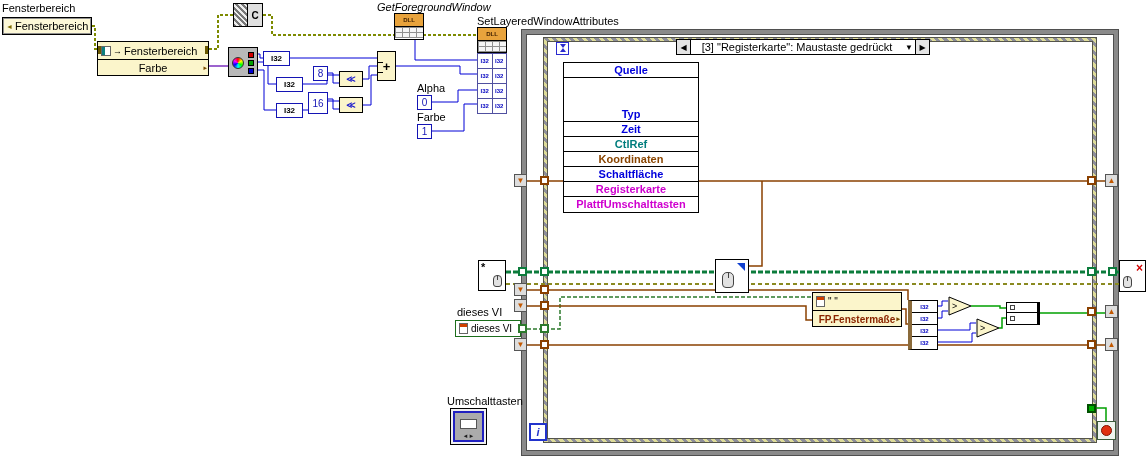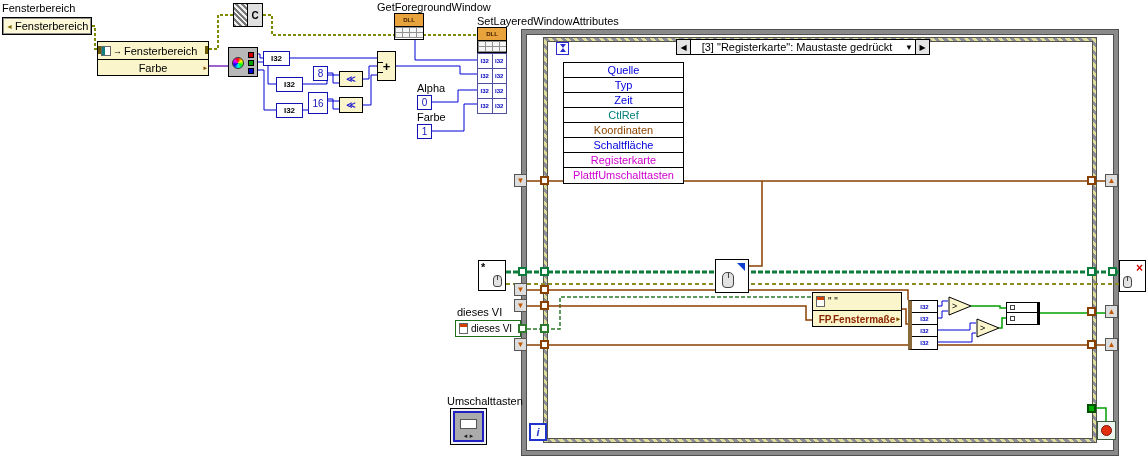--- a/index.html
+++ b/index.html
@@ -34,21 +34,21 @@
   
   .selector { position:absolute; left:676px; top:39px; width:254px; height:16px; border:1px solid #000;
     background:#fff; display:flex; align-items:stretch; z-index:6; font-size:11px; }
   .sel-btn { width:14px; background:#e4e4e4; border-right:1px solid #000; font-size:8px;
     display:flex; align-items:center; justify-content:center; }
   .sel-btn.right { border-right:none; border-left:1px solid #000; }
   .sel-lbl { flex:1; text-align:center; line-height:14px; white-space:nowrap; overflow:hidden; }
   .sel-dd { width:12px; font-size:8px; display:flex; align-items:center; justify-content:center; }
 
   
-  .ed-node { position:absolute; left:563px; top:62px; width:121px; border:1px solid #000; background:#fff; z-index:4; }
+  .ed-node { position:absolute; left:563px; top:62px; width:136px; border:1px solid #000; background:#fff; z-index:4;font-weight:bold; }
   .ed-row { height:15px; line-height:14px; border-bottom:1px solid #000; text-align:center; font-size:11px;
     white-space:nowrap; overflow:hidden; }
   .ed-row:last-child { border-bottom:none; }
 
   
   .dllnode { position:absolute; border:1px solid #000; z-index:4; }
   .dll-top { height:13px; background:#e8a33c; color:#402000; font-size:6px; font-weight:bold;
     text-align:center; line-height:13px; border-bottom:1px solid #000; }
   .dll-grid { height:11px; background:
       repeating-linear-gradient(90deg,#909090 0 1px,transparent 1px 7px),
@@ -199,21 +199,21 @@
   <div class="konst" style="left:313px;top:66px;width:15px;height:15px;">8</div>
   <div class="konst" style="left:308px;top:92px;width:20px;height:22px;text-align:right;">16</div>
   <div class="shiftn" style="left:339px;top:71px;">≪</div>
   <div class="shiftn" style="left:339px;top:97px;">≪</div>
   <div class="bx yellow cc" style="left:377px;top:51px;width:19px;height:30px;font-size:13px;font-weight:bold;">
     <span>+</span>
     <i style="position:absolute;left:0;top:10px;width:5px;height:1px;background:#000;"></i>
     <i style="position:absolute;left:0;top:20px;width:5px;height:1px;background:#000;"></i>
   </div>
 
-  <div class="lbl" style="left:377px;top:1px;">GetForegroundWindow</div>
+  <div class="lbl" style="left:377px;top:1px;font-style:italic;">GetForegroundWindow</div>
   <div class="dllnode" style="left:394px;top:13px;width:30px;height:27px;">
     <div class="dll-top">DLL</div>
     <div class="dll-grid"></div>
   </div>
 
   <div class="lbl" style="left:477px;top:15px;">SetLayeredWindowAttributes</div>
   <div class="dllnode" style="left:477px;top:27px;width:30px;height:26px;">
     <div class="dll-top">DLL</div>
     <div class="dll-grid"></div>
   </div>
@@ -272,21 +272,21 @@
       </div>
   </div>
 
   <div class="bx" style="left:556px;top:42px;width:13px;height:13px;border-color:#2a2ad0;">
     <div class="tri-dn"></div>
     <div class="tri-up"></div>
   </div>
 
   <div class="ed-node">
     <div class="ed-row" style="color: rgb(0, 0, 220);">Quelle</div>
-    <div class="ed-row" style="color: rgb(0, 0, 220);">Typ</div>
+    <div class="ed-row" style="color: rgb(0, 0, 220); margin-top: 29px;">Typ</div>
     <div class="ed-row" style="color: rgb(0, 0, 220);">Zeit</div>
     <div class="ed-row" style="color: rgb(0, 125, 125);">CtlRef</div>
     <div class="ed-row" style="color: rgb(138, 69, 0);">Koordinaten</div>
     <div class="ed-row" style="color: rgb(0, 0, 220);">Schaltfläche</div>
     <div class="ed-row" style="color: rgb(207, 0, 207);">Registerkarte</div>
     <div class="ed-row" style="color: rgb(207, 0, 207);">PlattfUmschalttasten</div>
   </div>
 
   <div class="bx" style="left:715px;top:259px;width:34px;height:34px;">
     <span class="mouse big" style="position:absolute;left:6px;bottom:4px;"></span>

